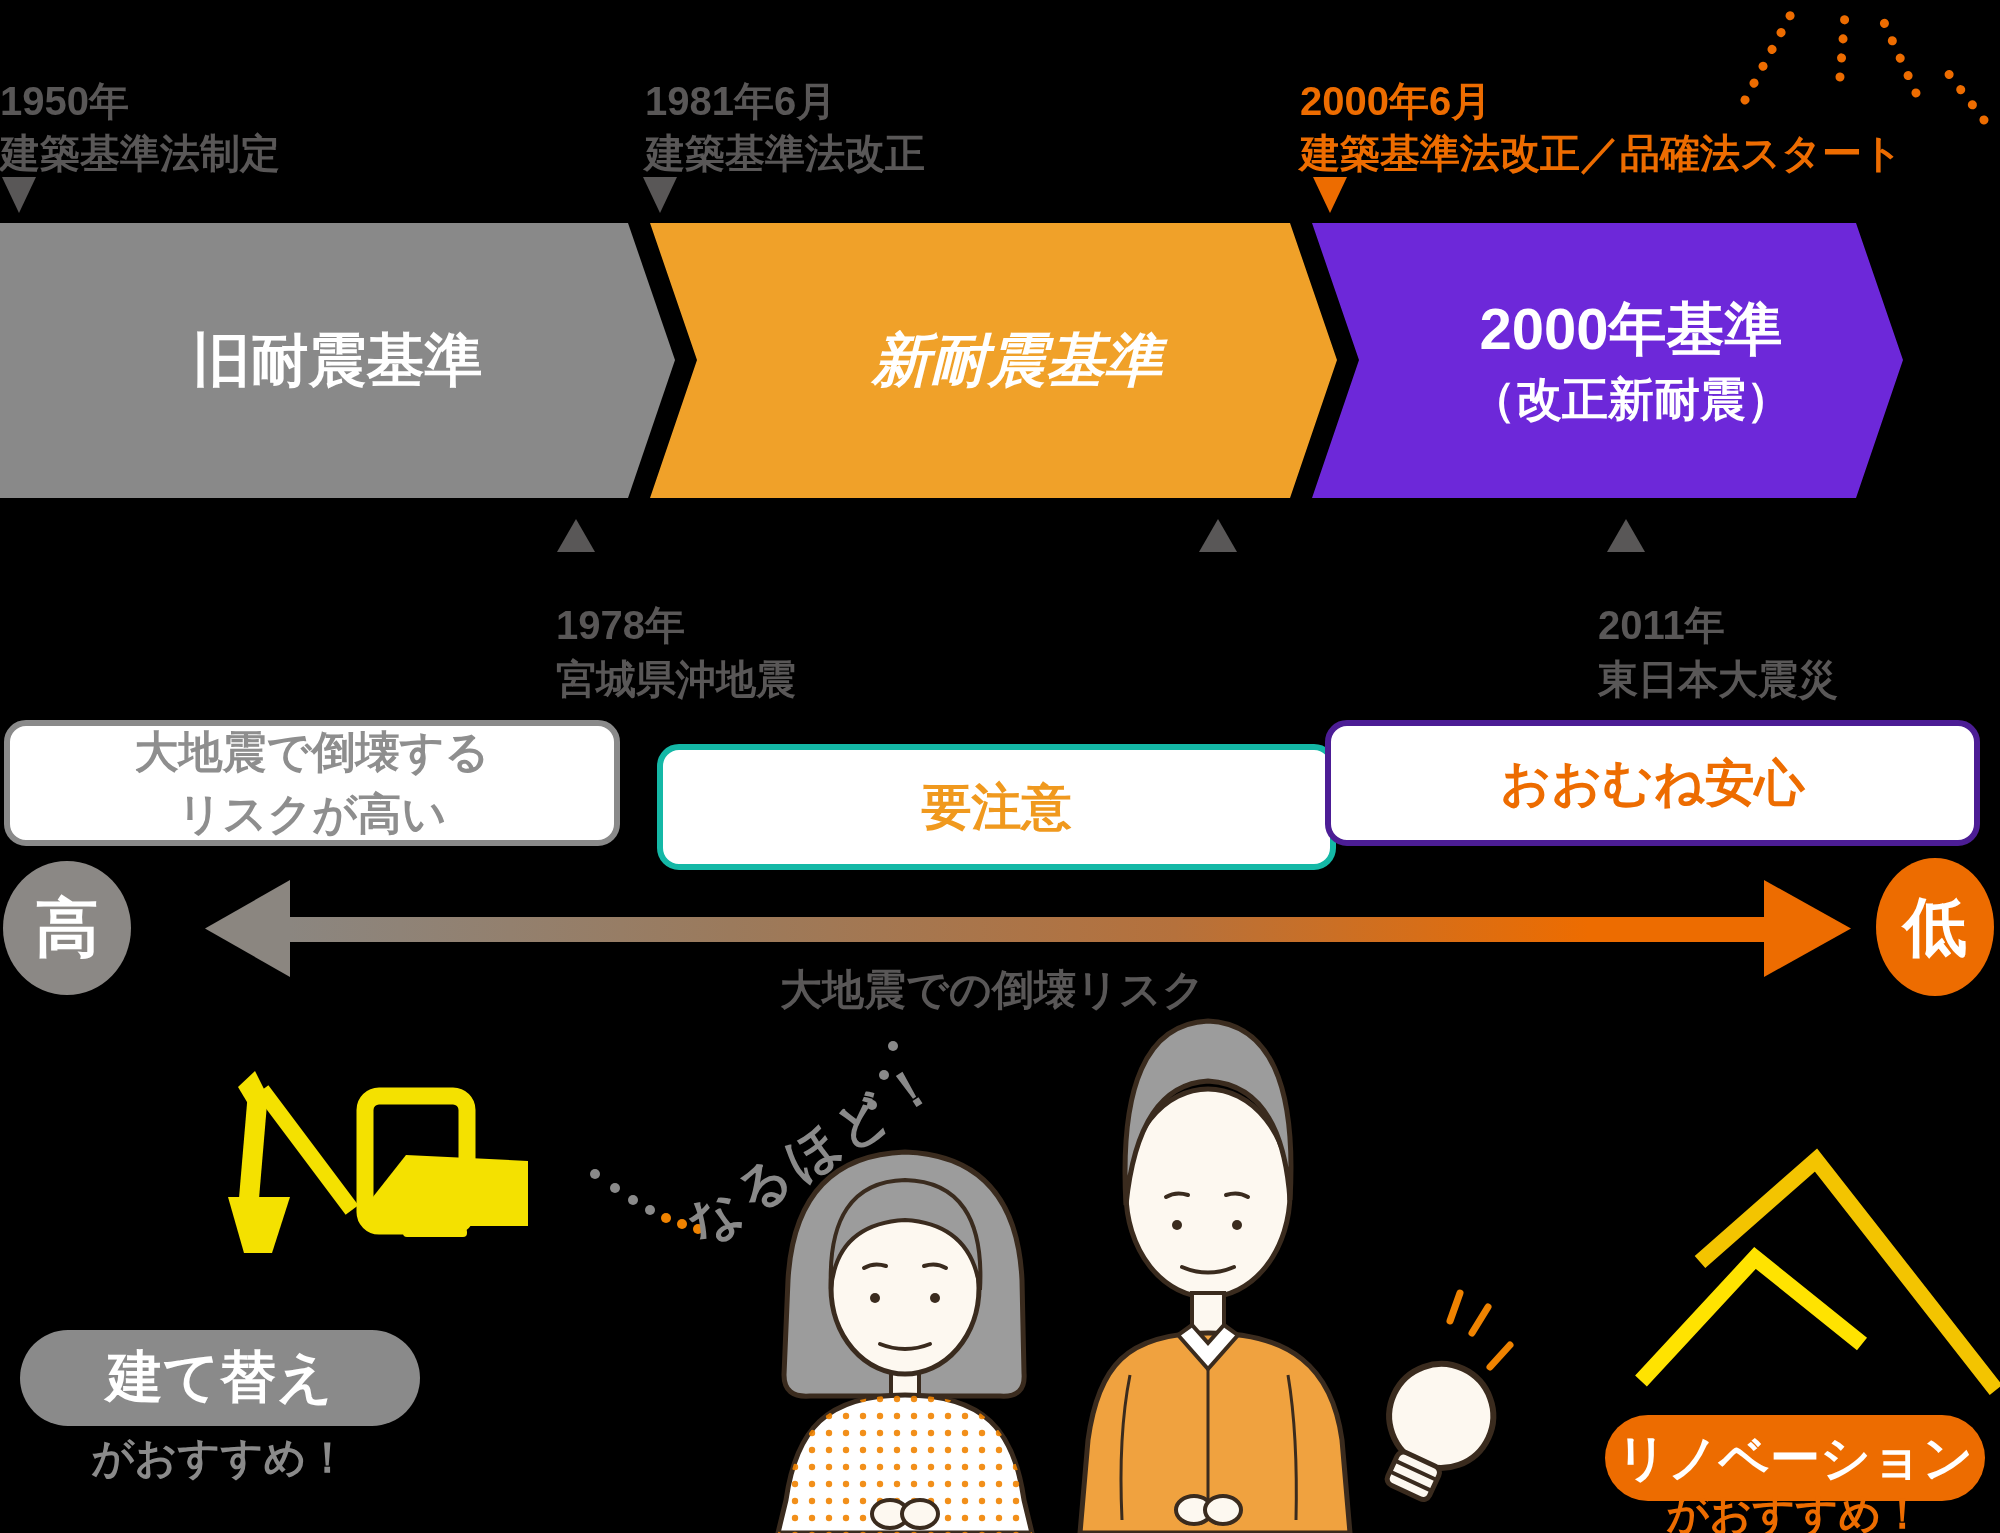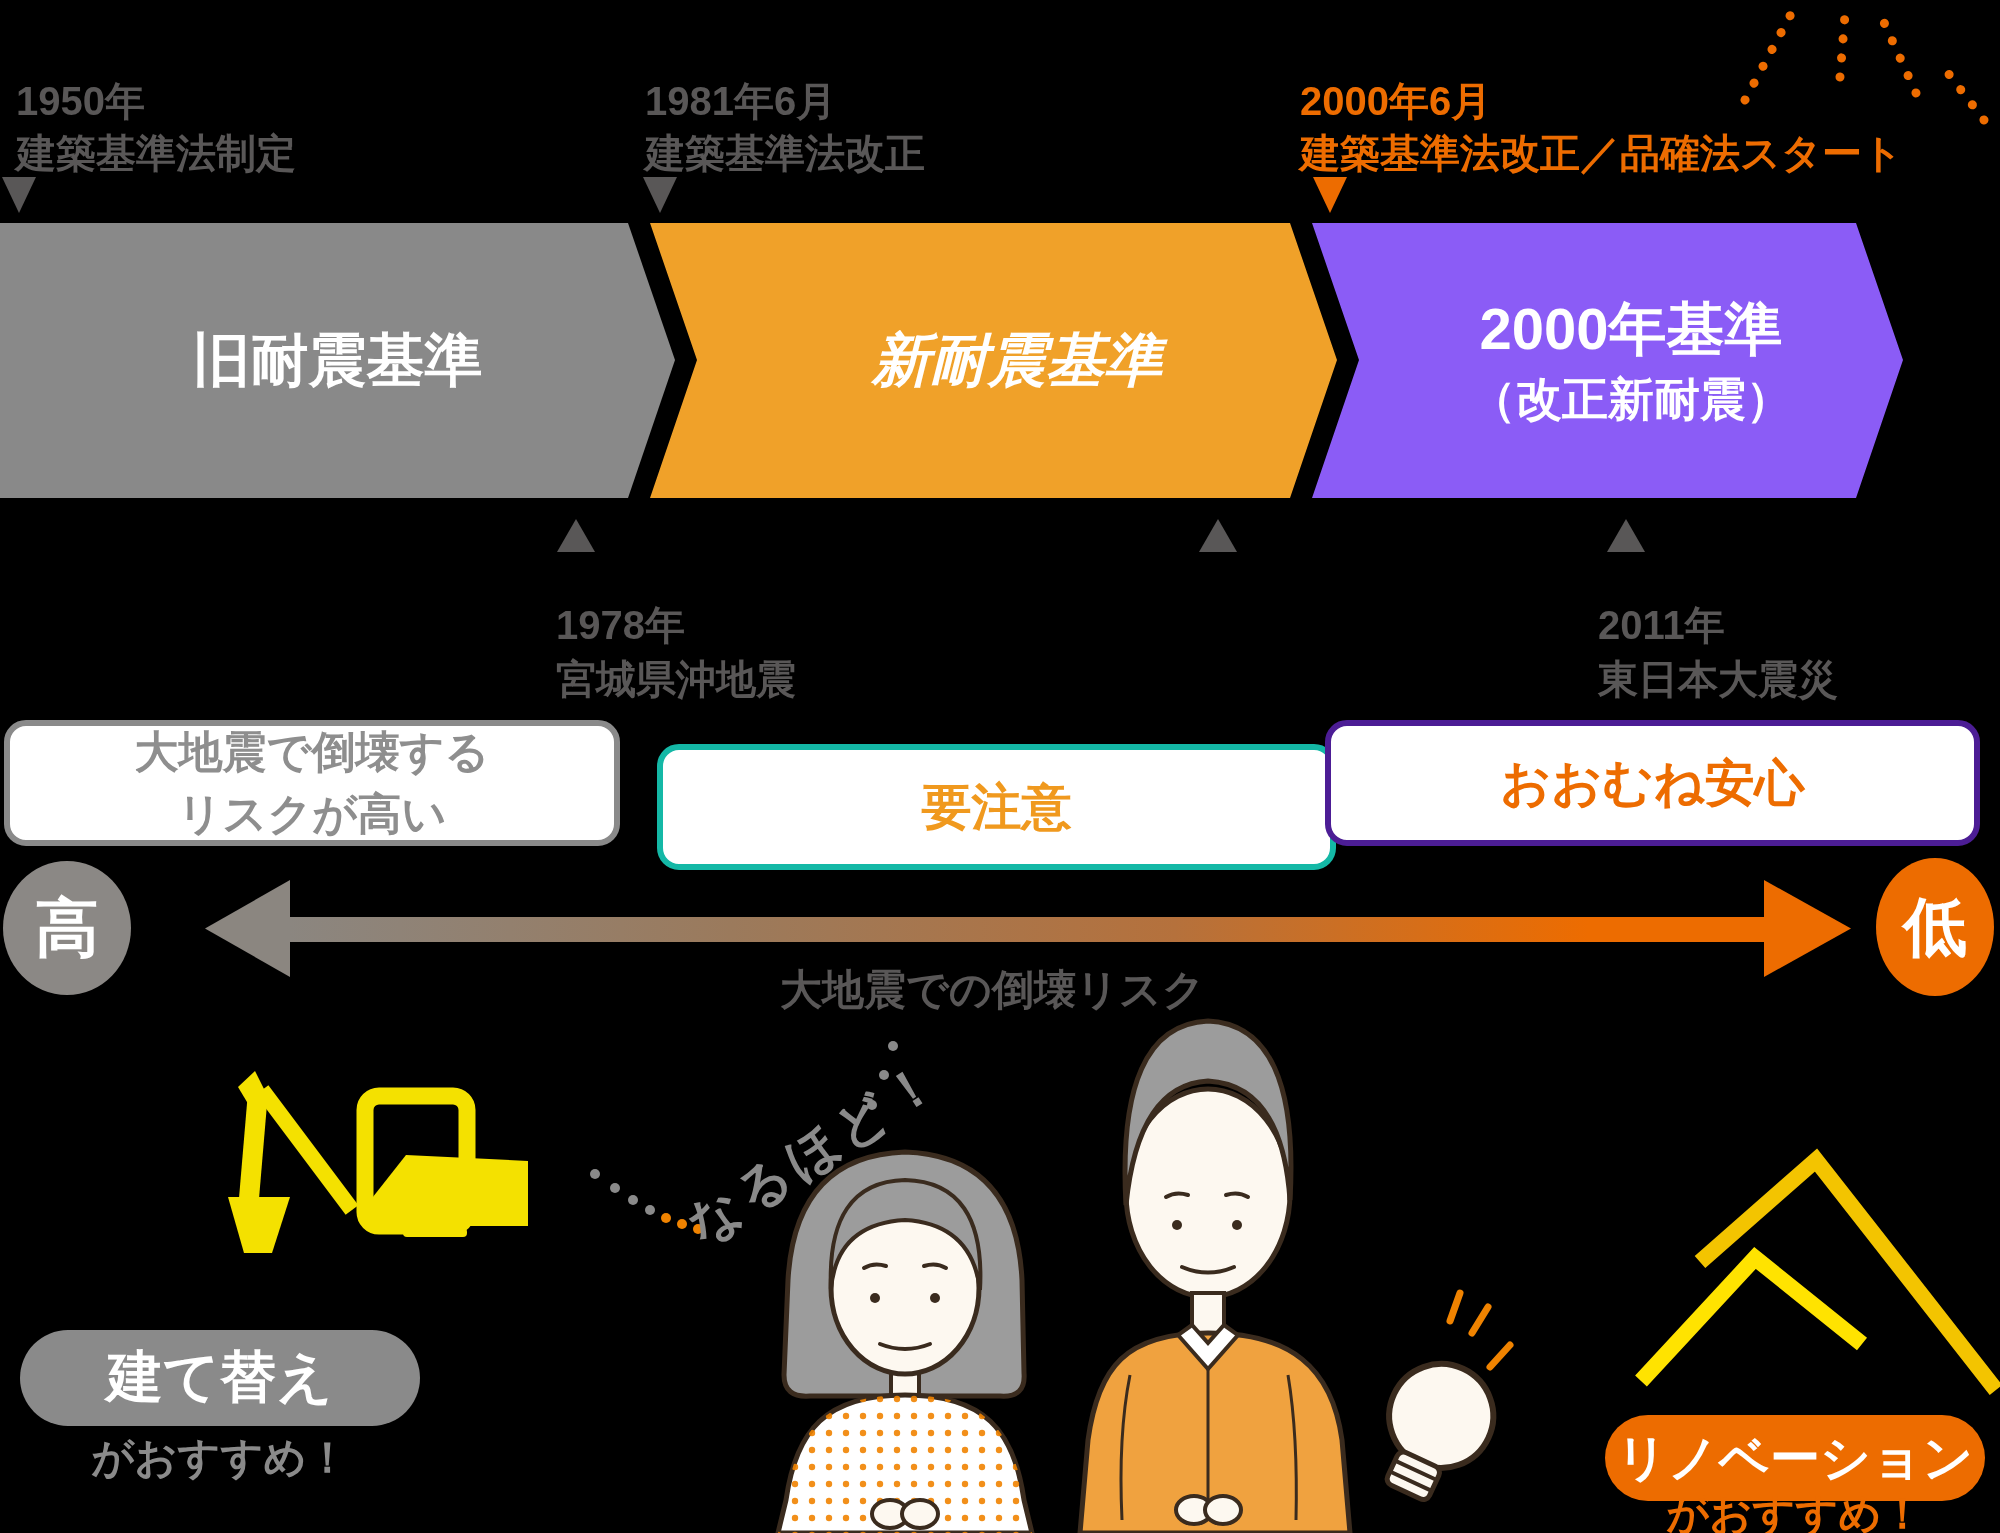--- a/index.html
+++ b/index.html
@@ -18,21 +18,21 @@
   .tri-up{width:0;height:0;border-left:19px solid transparent;border-right:19px solid transparent;border-bottom:33px solid #595757;}
   
   .chev{top:223px;height:275px;display:flex;align-items:center;justify-content:center;
         color:#fff;text-align:center;}
   .chev .t1{font-size:58px;}
   .chev .t2{font-size:46px;}
   #chev1{left:0;width:675px;background:#898989;
     clip-path:polygon(0 0,628px 0,675px 137px,628px 275px,0 275px);}
   #chev2{left:650px;width:687px;background:#f0a129;padding-left:47px;box-sizing:border-box;
     clip-path:polygon(0 0,640px 0,687px 137px,640px 275px,0 275px,47px 137px);font-style:italic;}
-  #chev3{left:1312px;width:591px;background:#8b5cf6;padding-left:47px;box-sizing:border-box;
+  #chev3{left:1312px;width:591px;background:#6d28d9;padding-left:47px;box-sizing:border-box;
     clip-path:polygon(0 0,544px 0,591px 137px,544px 275px,0 275px,47px 137px);align-items:center;}
   
   .event{font-size:40px;line-height:54px;color:#595757;white-space:nowrap;}
   
   .riskbox{top:720px;height:126px;background:#fff;border-radius:22px;box-sizing:border-box;
     display:flex;flex-direction:column;align-items:center;justify-content:center;text-align:center;gap:8px;}
   #rb1{left:4px;width:616px;border:6px solid #8a8a8a;color:#8e8e8e;font-size:44px;line-height:54px;}
   #rb2{left:657px;width:679px;border:6px solid #14b8a6;color:#f0991e;font-size:50px;margin-top:24px;}
   #rb3{left:1325px;width:655px;border:6px solid #4c1d95;color:#ed6c00;font-size:50px;}
   
@@ -56,21 +56,21 @@
   #suffix-right{left:1605px;width:380px;top:1486px;color:#ed6c00;}
   
   #speech{left:693px;top:1196px;transform:rotate(-33deg);transform-origin:0 50%;
     font-size:52px;letter-spacing:5px;color:#8a8a8a;white-space:nowrap;}
 </style>
 </head>
 <body>
 
 <div id="stage">
 
-  <div class="abs era" style="left:16px;top:75px;">
+  <div class="abs era" style="left:0;top:75px;">
     <div>1950年</div>
     <div>建築基準法制定</div>
   </div>
   <div class="abs era" style="left:645px;top:75px;">
     <div>1981年6月</div>
     <div>建築基準法改正</div>
   </div>
   <div class="abs era orange" style="left:1300px;top:75px;">
     <div>2000年6月</div>
     <div>建築基準法改正／品確法スタート</div>

